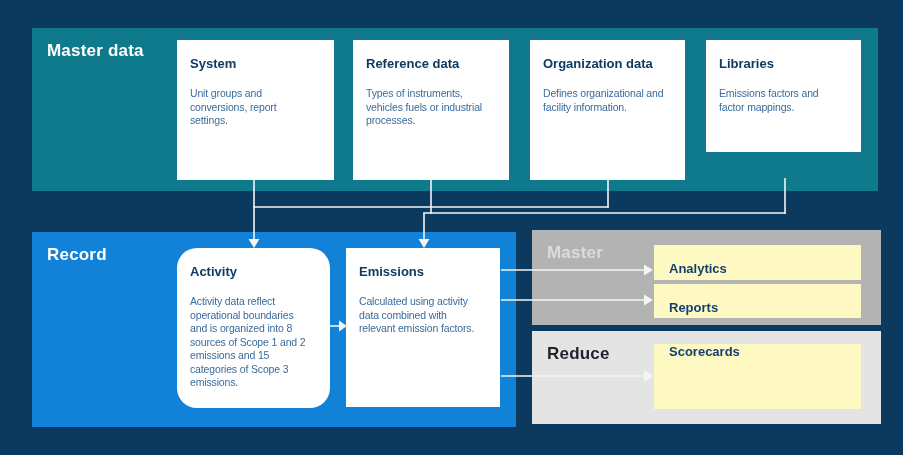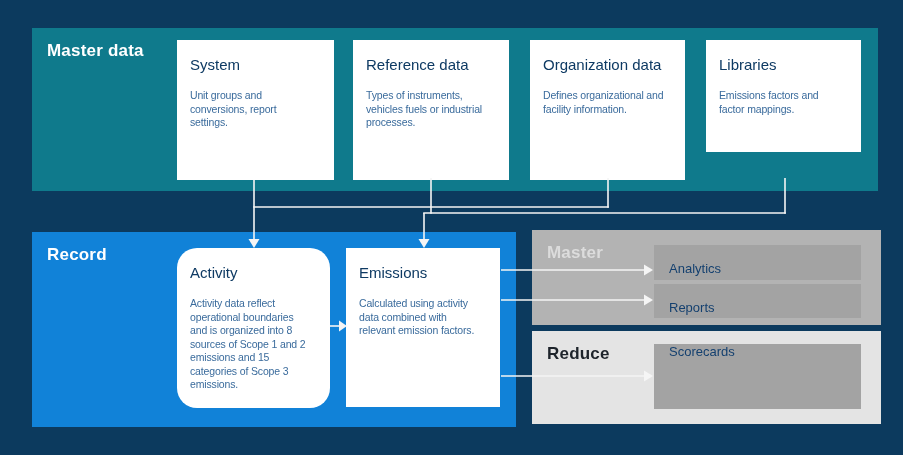--- a/index.html
+++ b/index.html
@@ -22,40 +22,40 @@
   .report-band { left:532px; top:230px; width:349px; height:95px; background: var(--report-gray,#b3b3b3); }
   .report-band .band-label { color: var(--report-label-light,#dcdcdc); }
   .reduce-band { left:532px; top:331px; width:349px; height:93px; background: var(--reduce-gray,#e4e4e4); }
   .reduce-band .band-label { color: var(--reduce-label-dark,#1e242b); }
 
   .card {
     position: absolute; background:#ffffff;
     padding: 16px 11px 10px 13px; box-sizing: border-box;
   }
   .card-title {
-    font-size: 15px; font-weight: normal;
+    font-size: 13px; font-weight: bold;
     color: var(--card-title-navy,#0e3a63);
     margin: 0 0 16px 0;
   }
   .card-desc {
     font-size: 10.5px; line-height: 13.5px; letter-spacing: -0.15px;
     color: var(--card-body-blue,#3a6b9c);
     white-space: pre-line; margin: 0;
   }
   .card-system       { left:177px; top:40px;  width:157px; height:140px; }
   .card-reference    { left:353px; top:40px;  width:156px; height:140px; }
   .card-organization { left:530px; top:40px;  width:155px; height:140px; }
   .card-libraries    { left:706px; top:40px;  width:155px; height:112px; }
   .card-activity     { left:177px; top:248px; width:153px; height:160px;border-radius:20px; }
   .card-emissions    { left:346px; top:248px; width:154px; height:159px; }
 
   .pill {
-    position: absolute; background:#a3a3a3; box-sizing: border-box;
+    position: absolute; background:#fef9c3; box-sizing: border-box;
     display:flex; align-items:center;
-    font-size: 13px; font-weight: normal; color: var(--link-navy,#14406f);
+    font-size: 13px; font-weight: bold; color: var(--link-navy,#14406f);
   }
   .pill-analytics  { left:654px; top:245px; width:207px; height:35px; padding:12px 0 0 15px; }
   .pill-reports    { left:654px; top:284px; width:207px; height:34px; padding:12px 0 0 15px; }
   .pill-scorecards { left:654px; top:344px; width:207px; height:65px; padding:0 0 0 15px; align-items:flex-start; }
 
   svg.connectors {
     position:absolute; left:0; top:0; width:903px; height:455px;
     pointer-events:none;
   }
   svg.connectors line { stroke: var(--connector-white,#f5f5f5); stroke-width: 1.6; }

